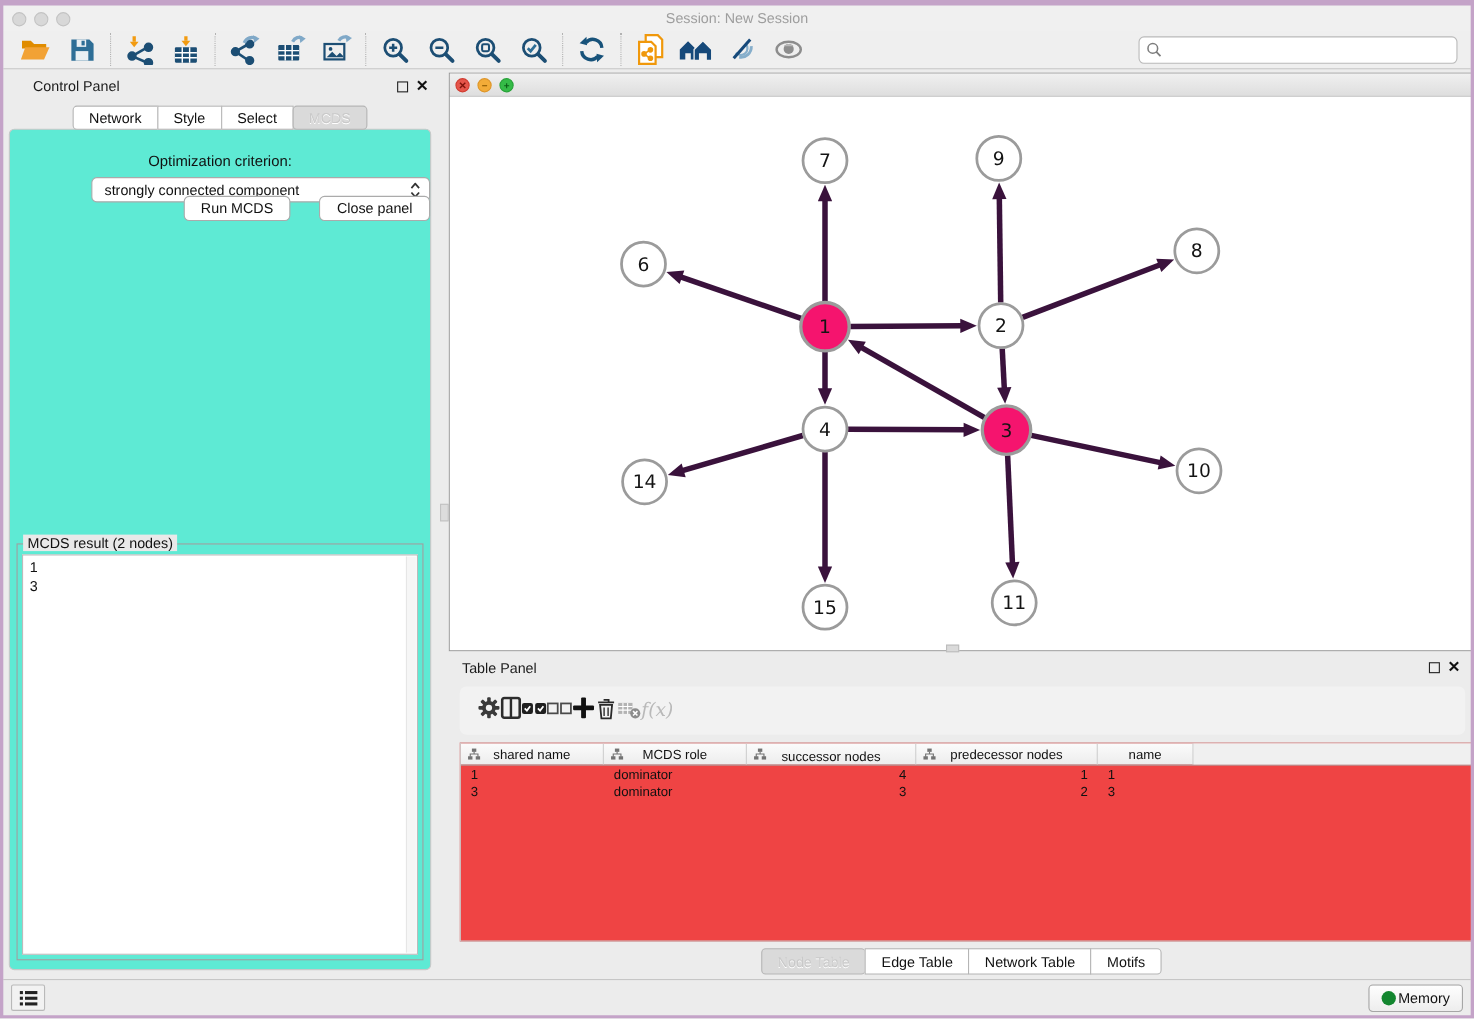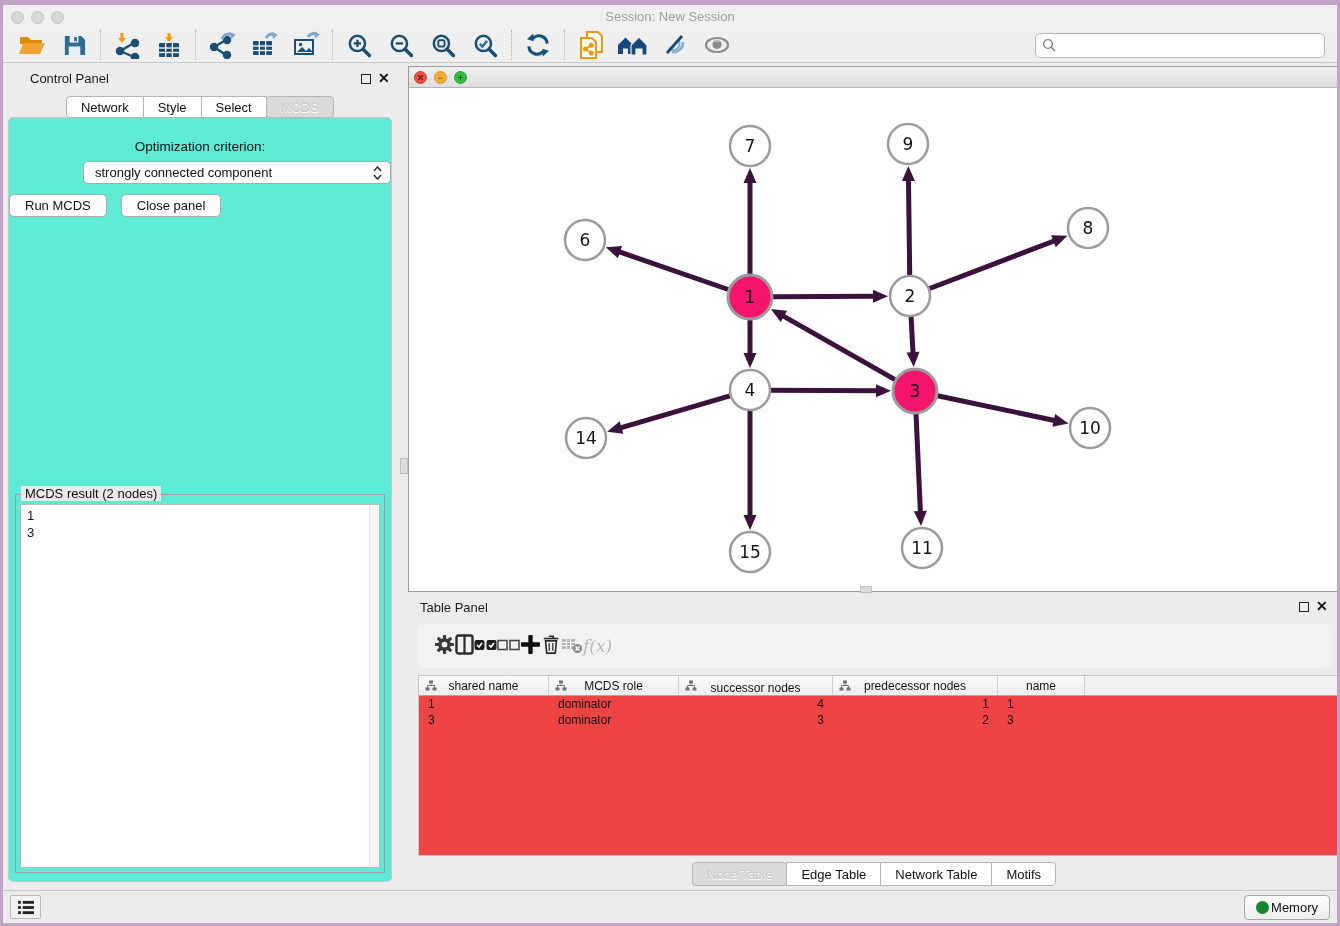--- a/index.html
+++ b/index.html
@@ -38,21 +38,21 @@
   .seg:first-child { border-radius:4px 0 0 4px; margin-left:0; }
   .seg:last-child  { border-radius:0 4px 4px 0; }
   .seg.active { background:#dadada; color:#c9c9c9; text-shadow:0 1px 0 #fff; border-radius:4px; }
   .cp-body { position:absolute; left:8px; top:117px; width:384px; height:765px;
              background:#5eead4; border:1px solid #c8c8c8; border-radius:5px; }
   .opt-label { position:absolute; left:0; width:100%; top:21px; text-align:center; font-size:13.5px; color:#111; }
   .dropdown { position:absolute; left:37px; top:43px; width:308px; height:23px; background:#fff;
               border:1px solid #aaa; border-radius:5px; display:flex; align-items:center;
               padding:0 8px 0 11px; font-size:13px; color:#111;margin-left:37px; }
   .dropdown .chev { margin-left:auto; }
-  .btnrow { position:absolute; left:0; top:76px; width:100%; display:flex; justify-content:flex-start; gap:14px; }
+  .btnrow { position:absolute; left:0; top:60px; width:100%; display:flex; justify-content:flex-end; gap:26px; }
   .pbtn { height:23px; padding:0 15px; background:#fff; border:1px solid #ababab; border-radius:5px;
           font-size:13px; color:#111; font-family:"Liberation Sans",sans-serif; }
   .resultgroup { position:absolute; left:6px; top:376px; width:370px; height:379px;
                  border:1px solid #9f9f9f; }
   .resultlegend { position:absolute; top:-9px; left:5px; background:#e9e9e9; padding:0 4px;
                   font-size:13px; color:#111; }
   .resultbox { position:absolute; inset:9px 4px 4px 4px; background:#fff; border:1px solid #bbb; }
   .rlines { position:absolute; left:6px; top:2px; font-size:13px; line-height:17px; white-space:pre; color:#111; }
   .rscroll { position:absolute; top:1px; bottom:1px; right:1px; width:9px; background:#f6f6f6;
              border-left:1px solid #e6e6e6; }

